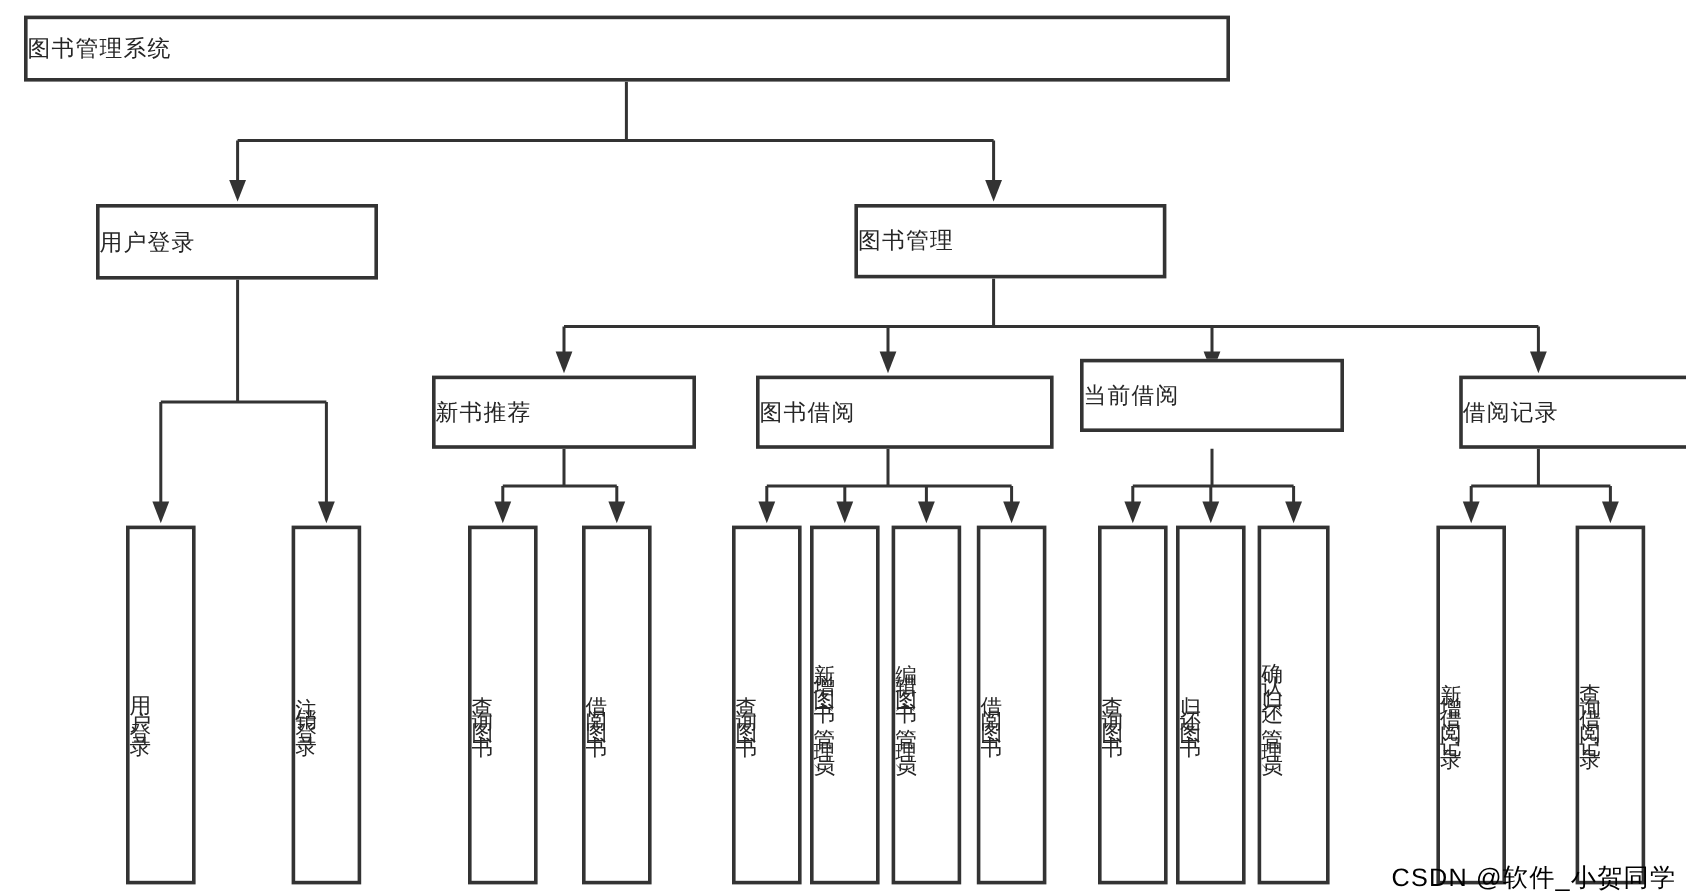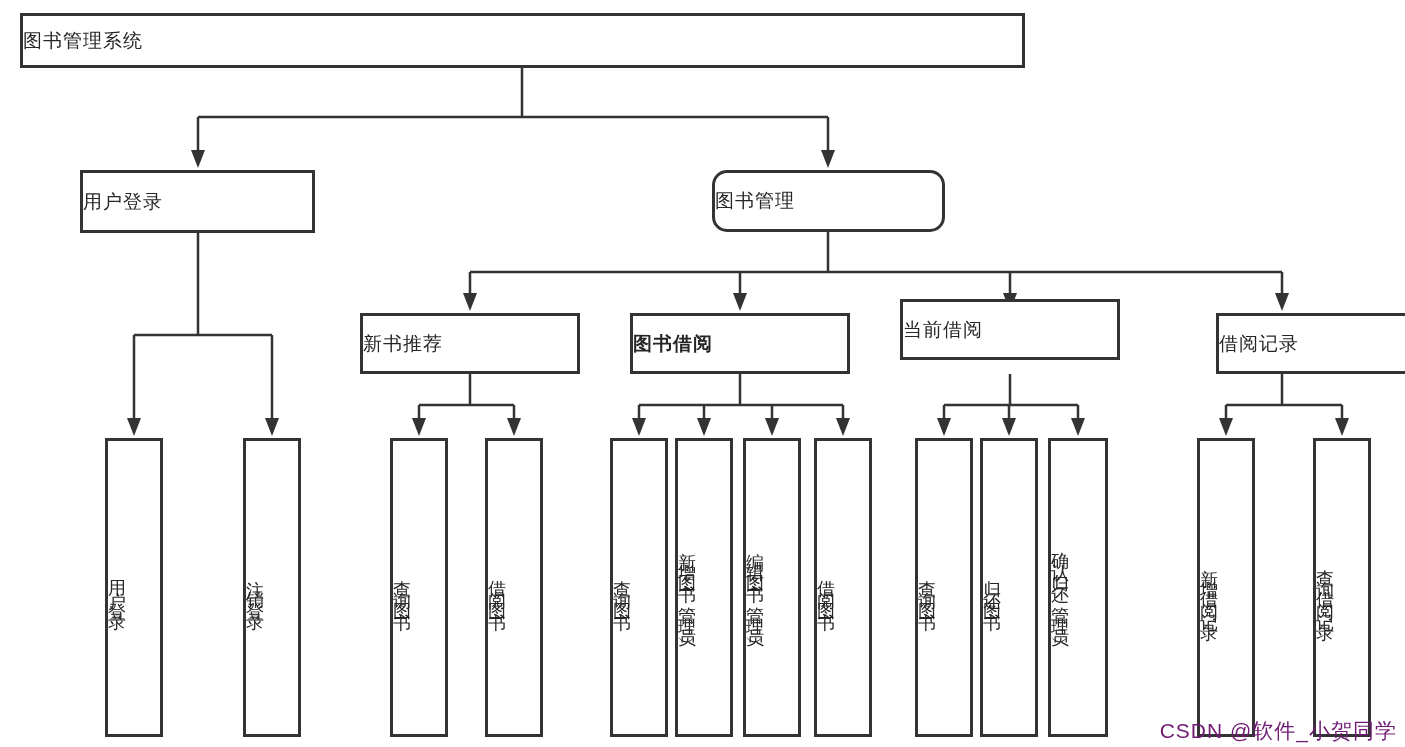--- a/index.html
+++ b/index.html
@@ -44,21 +44,21 @@
     font-size: 18px;
     letter-spacing: 11px;
     line-height: 1;
     color: #262626;
   }
   .watermark {
     position: absolute;
     right: 8px;
     bottom: 2px;
     font-size: 21px;
-    color: #701a75;
+    color: #000000;
     letter-spacing: 1px;
     z-index: 5;
     white-space: nowrap;
   }
 </style>
 </head>
 <body>
 
 <div class="stage">
 
@@ -95,28 +95,28 @@
     </g>
   </svg>
 
   <div class="box" style="left:20px; top:13px; width:1005px; height:55px;">
     <span class="hlabel">图书管理系统</span>
   </div>
 
   <div class="box" style="left:80px; top:170px; width:235px; height:63px;">
     <span class="hlabel">用户登录</span>
   </div>
-  <div class="box" style="left:712px; top:170px; width:233px; height:62px;border-radius:15px;">
+  <div class="box" style="left:712px; top:170px; width:260px; height:62px;">
     <span class="hlabel">图书管理</span>
   </div>
 
   <div class="box" style="left:360px; top:313px; width:220px; height:61px;">
     <span class="hlabel">新书推荐</span>
   </div>
-  <div class="box" style="left:630px; top:313px; width:220px; height:61px;font-weight:bold;">
+  <div class="box" style="left:630px; top:313px; width:248px; height:61px;">
     <span class="hlabel">图书借阅</span>
   </div>
   <div class="box" style="left:900px; top:299px; width:220px; height:61px;">
     <span class="hlabel">当前借阅</span>
   </div>
   <div class="box" style="left:1172px; top:313px; width:221px; height:61px;margin-left:44px;">
     <span class="hlabel">借阅记录</span>
   </div>
 
   <div class="box leaf" style="left:105px;">

